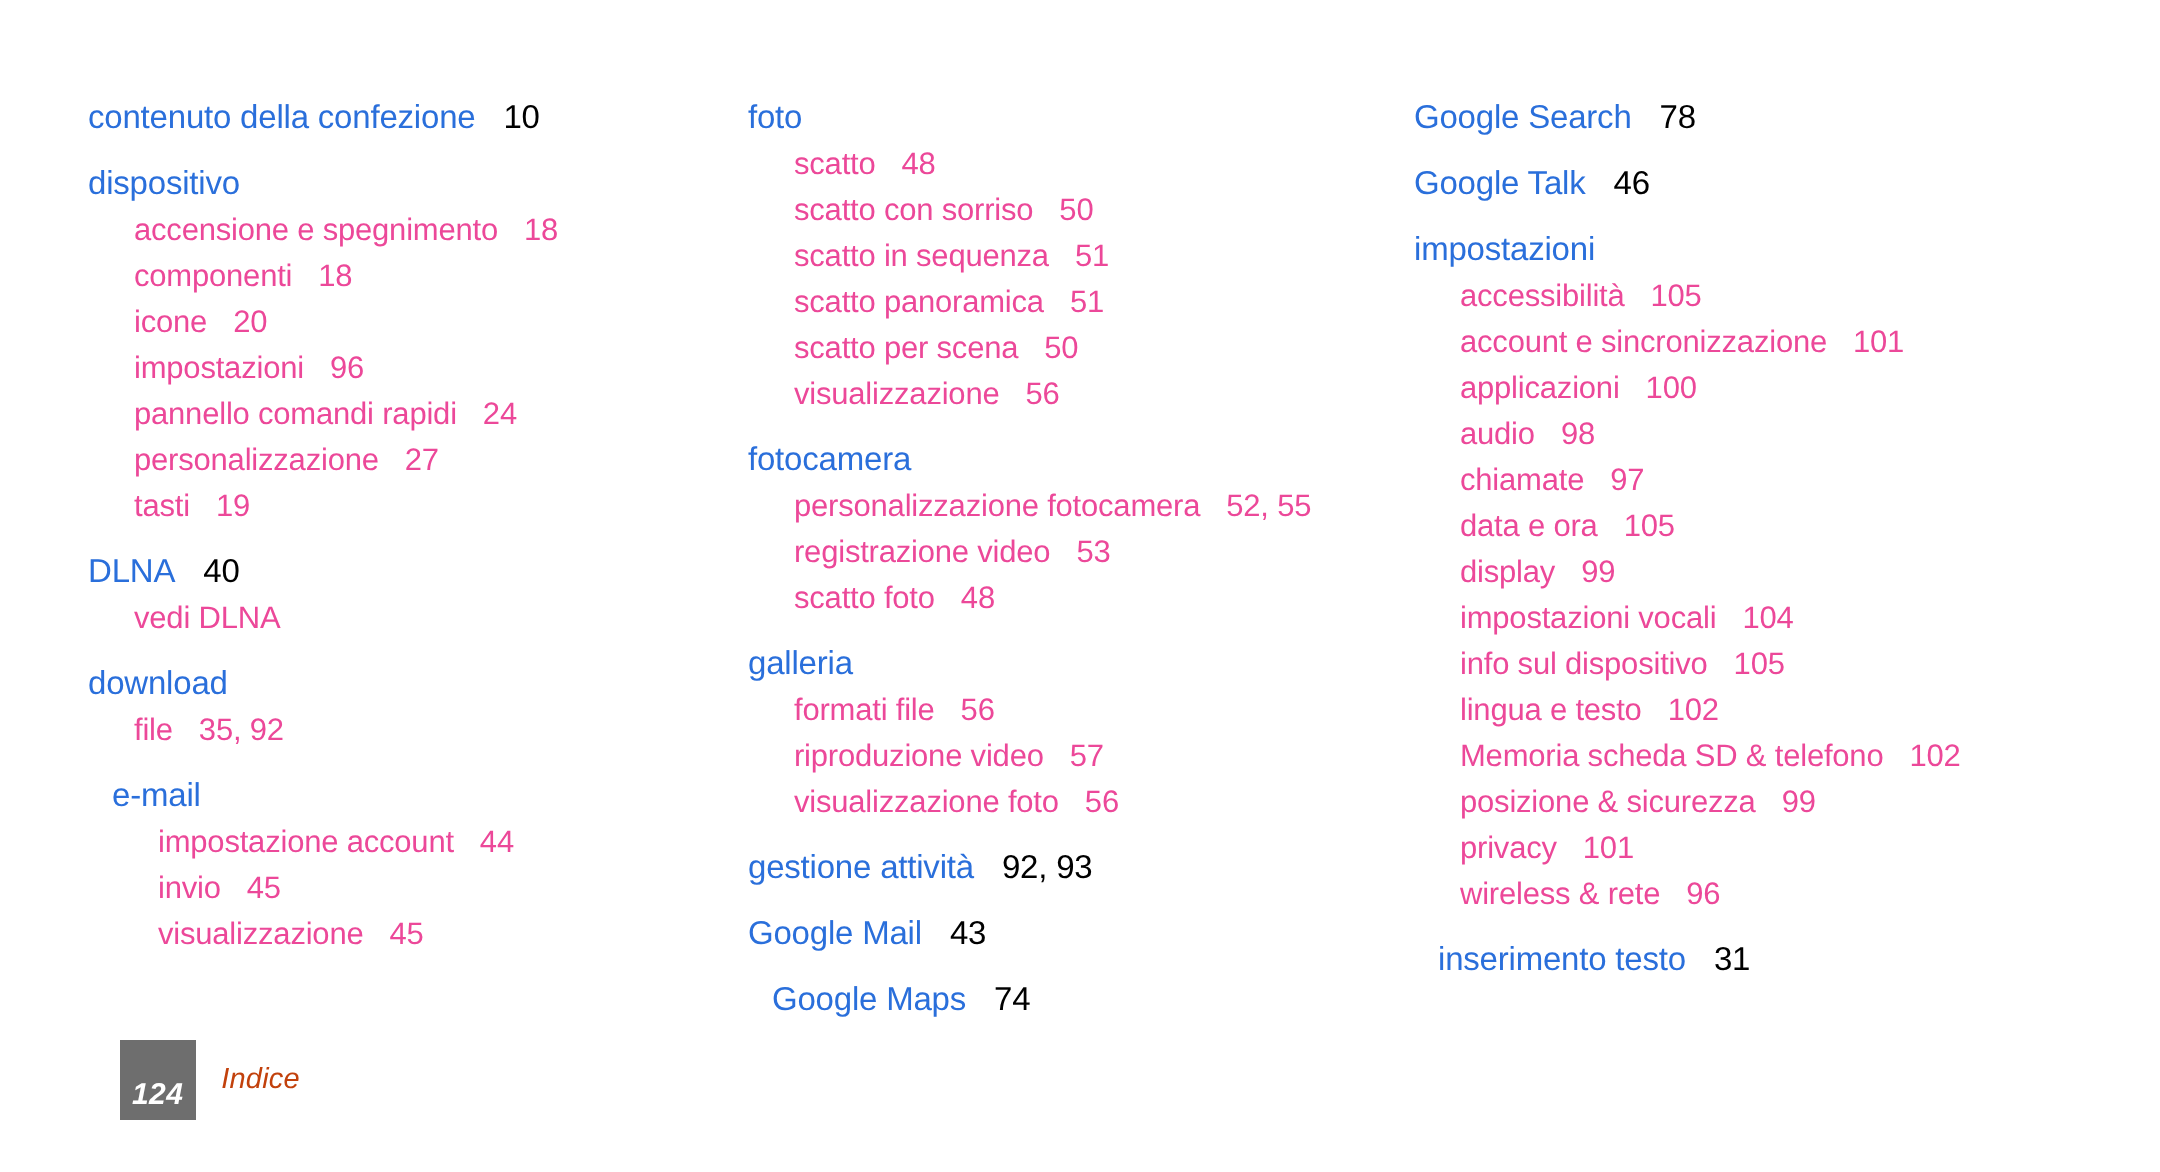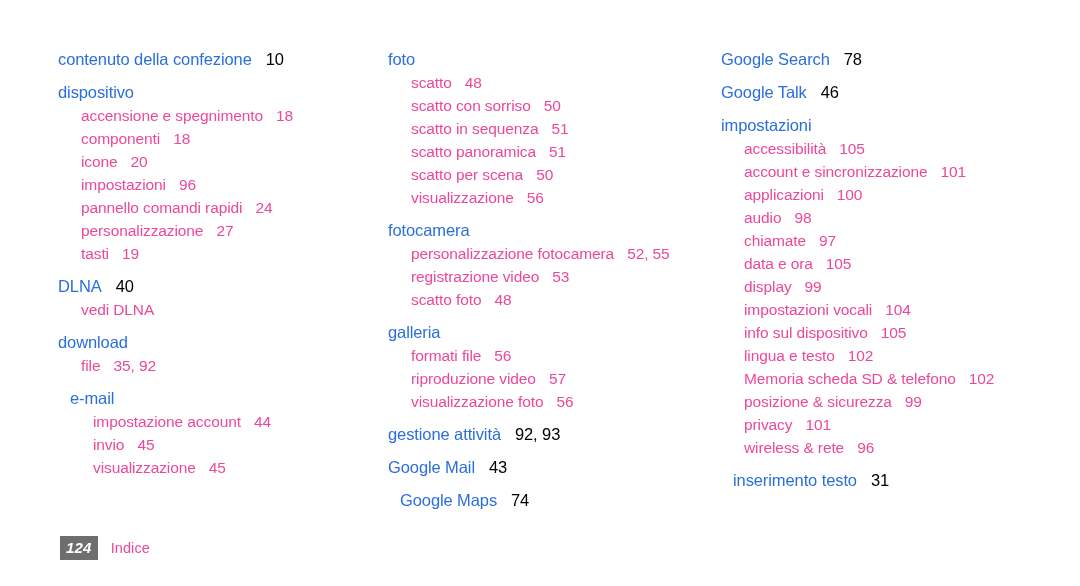--- a/index.html
+++ b/index.html
@@ -17,21 +17,21 @@
     position: relative;
   }
 
   .page {
     position: absolute;
     inset: 0;
   }
 
   .columns {
     position: absolute;
-    left: 58px;
+    left: 44px;
     top: 48px;
     width: 996px;
     display: flex;
     flex-direction: row;
     align-items: flex-start;
   }
 
   .column {
     box-sizing: border-box;
   }
@@ -83,26 +83,27 @@
     display: flex;
     align-items: center;
   }
   .page-badge {
     background: #6e6e6e;
     color: #ffffff;
     font-size: 15px;
     font-style: italic;
     font-weight: bold;
     line-height: 1;
-    padding: 4px 6px 5px 6px;
+    padding: 20px 6px 5px 6px;
     letter-spacing: 0.2px;
   }
   .footer-label {
-    color: #ec4899;
+    color: #c2410c;
     font-size: 14.5px;
+    font-style: italic;
     margin-left: 13px;
     letter-spacing: 0.1px;
   }
 </style>
 </head>
 <body>
 
 <div class="page">
   <div class="columns" id="columns-root">
       <div class="column col-0">

